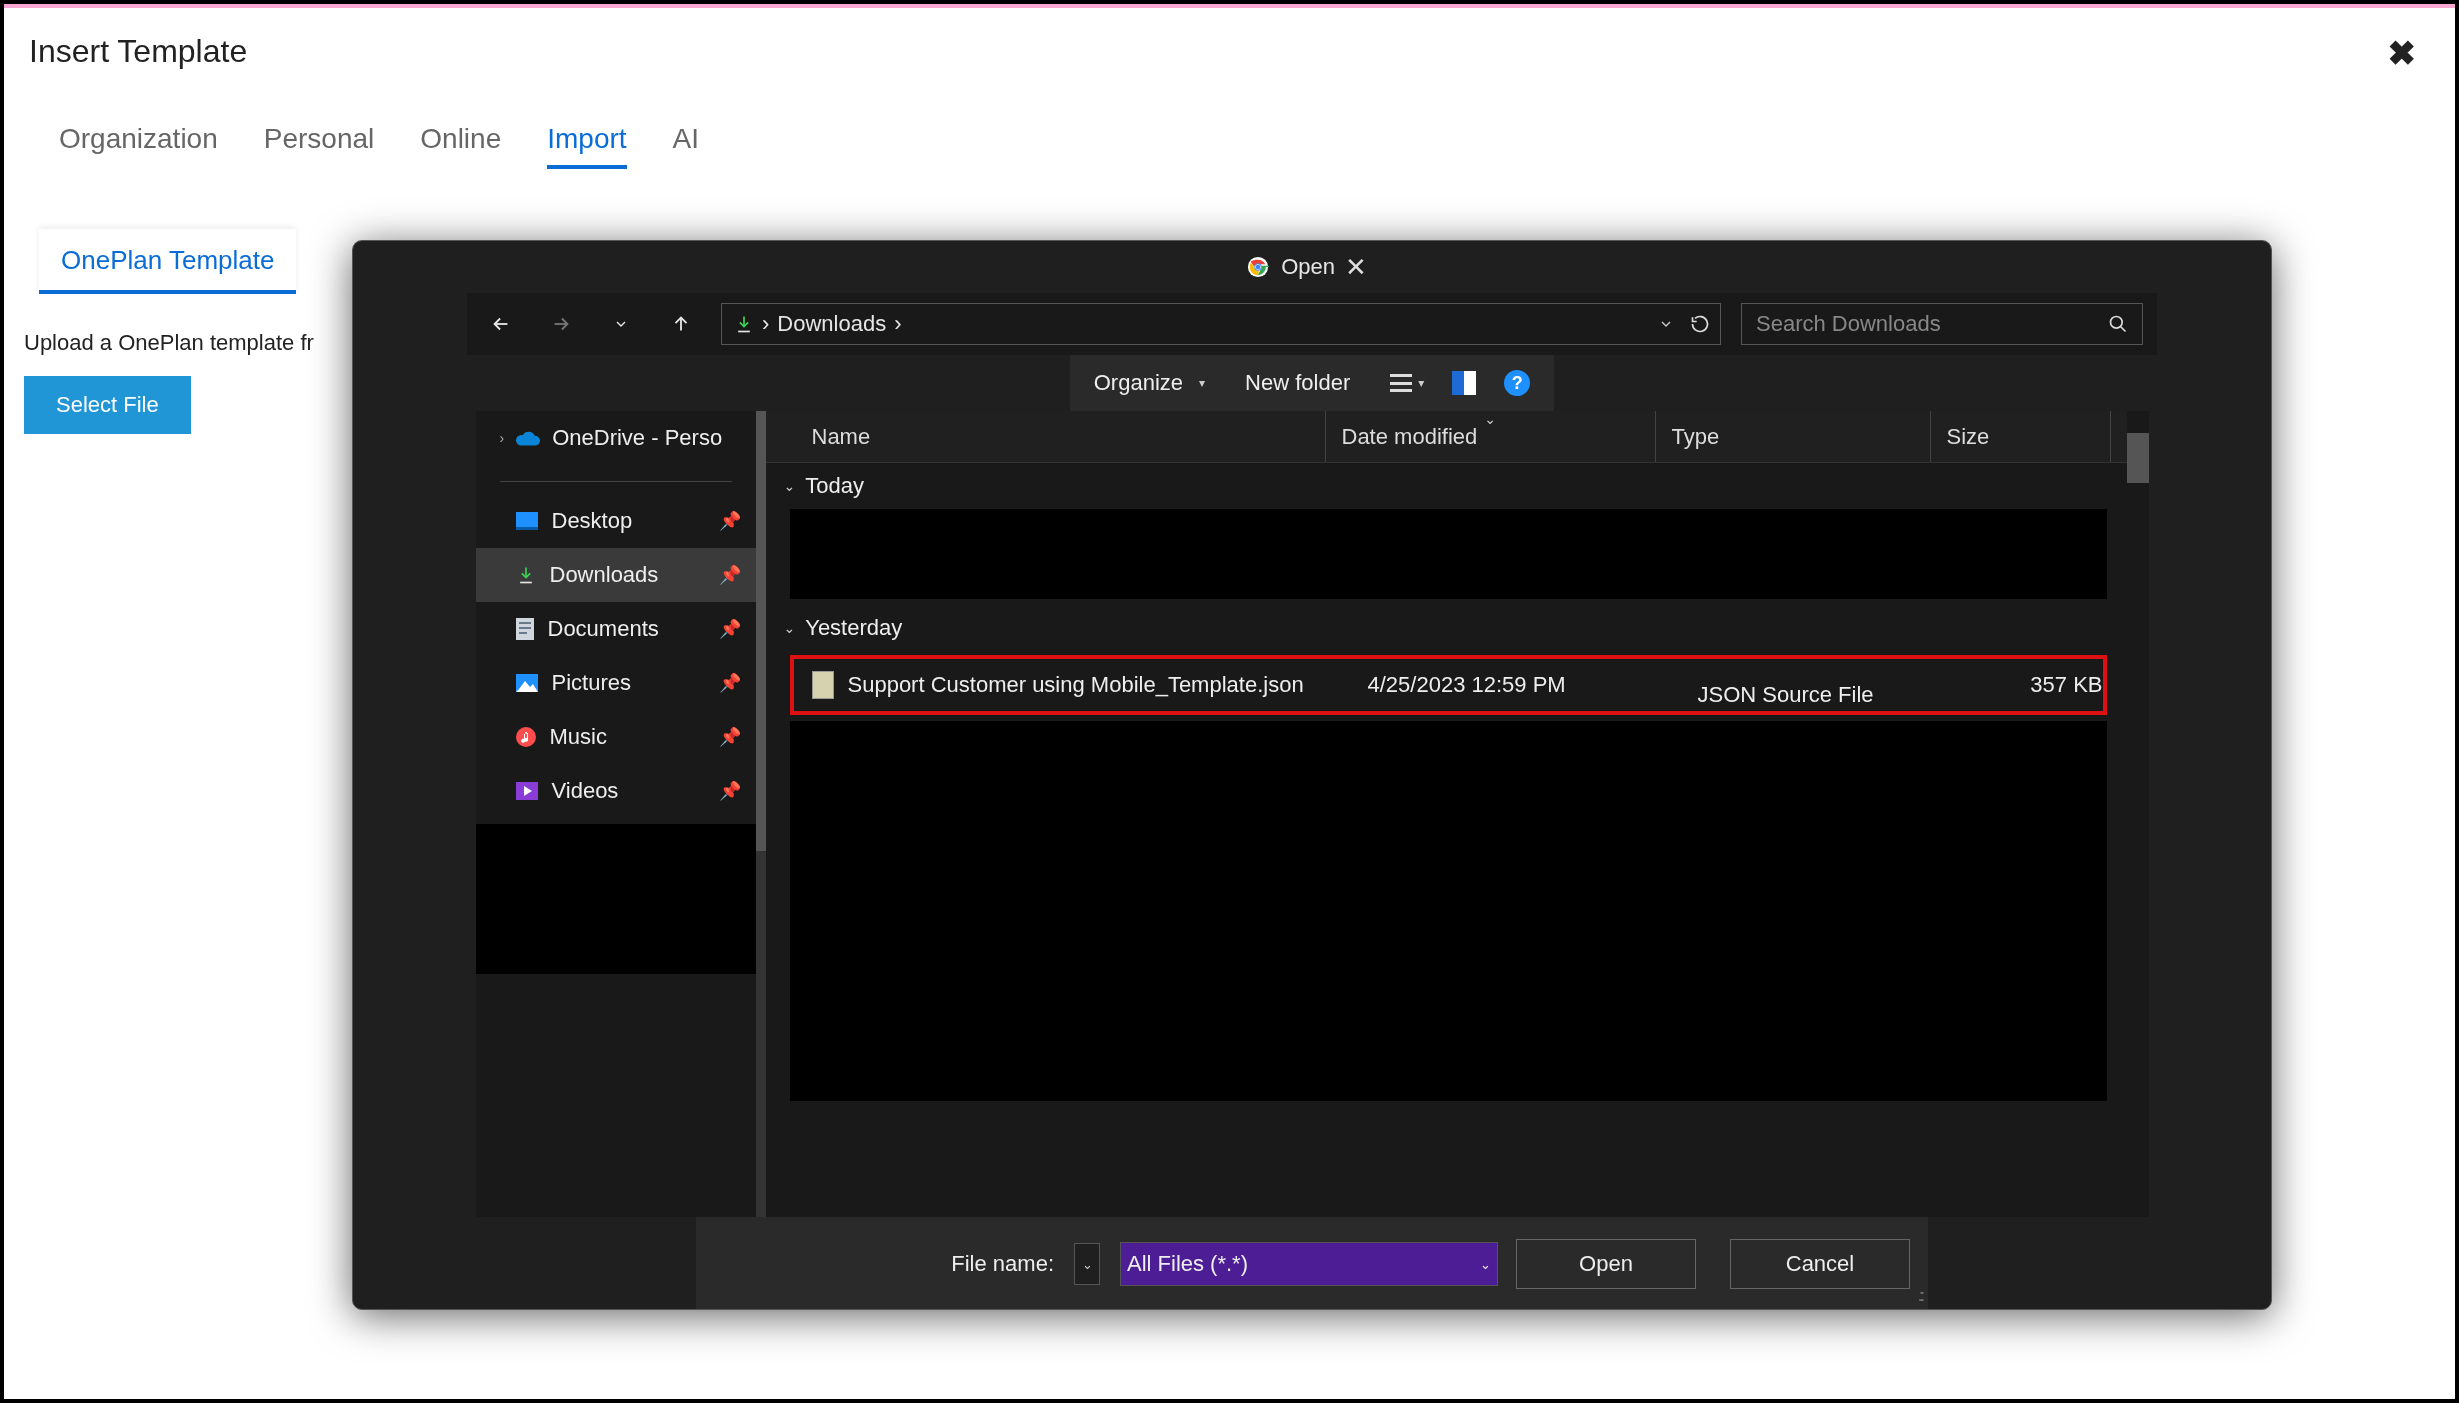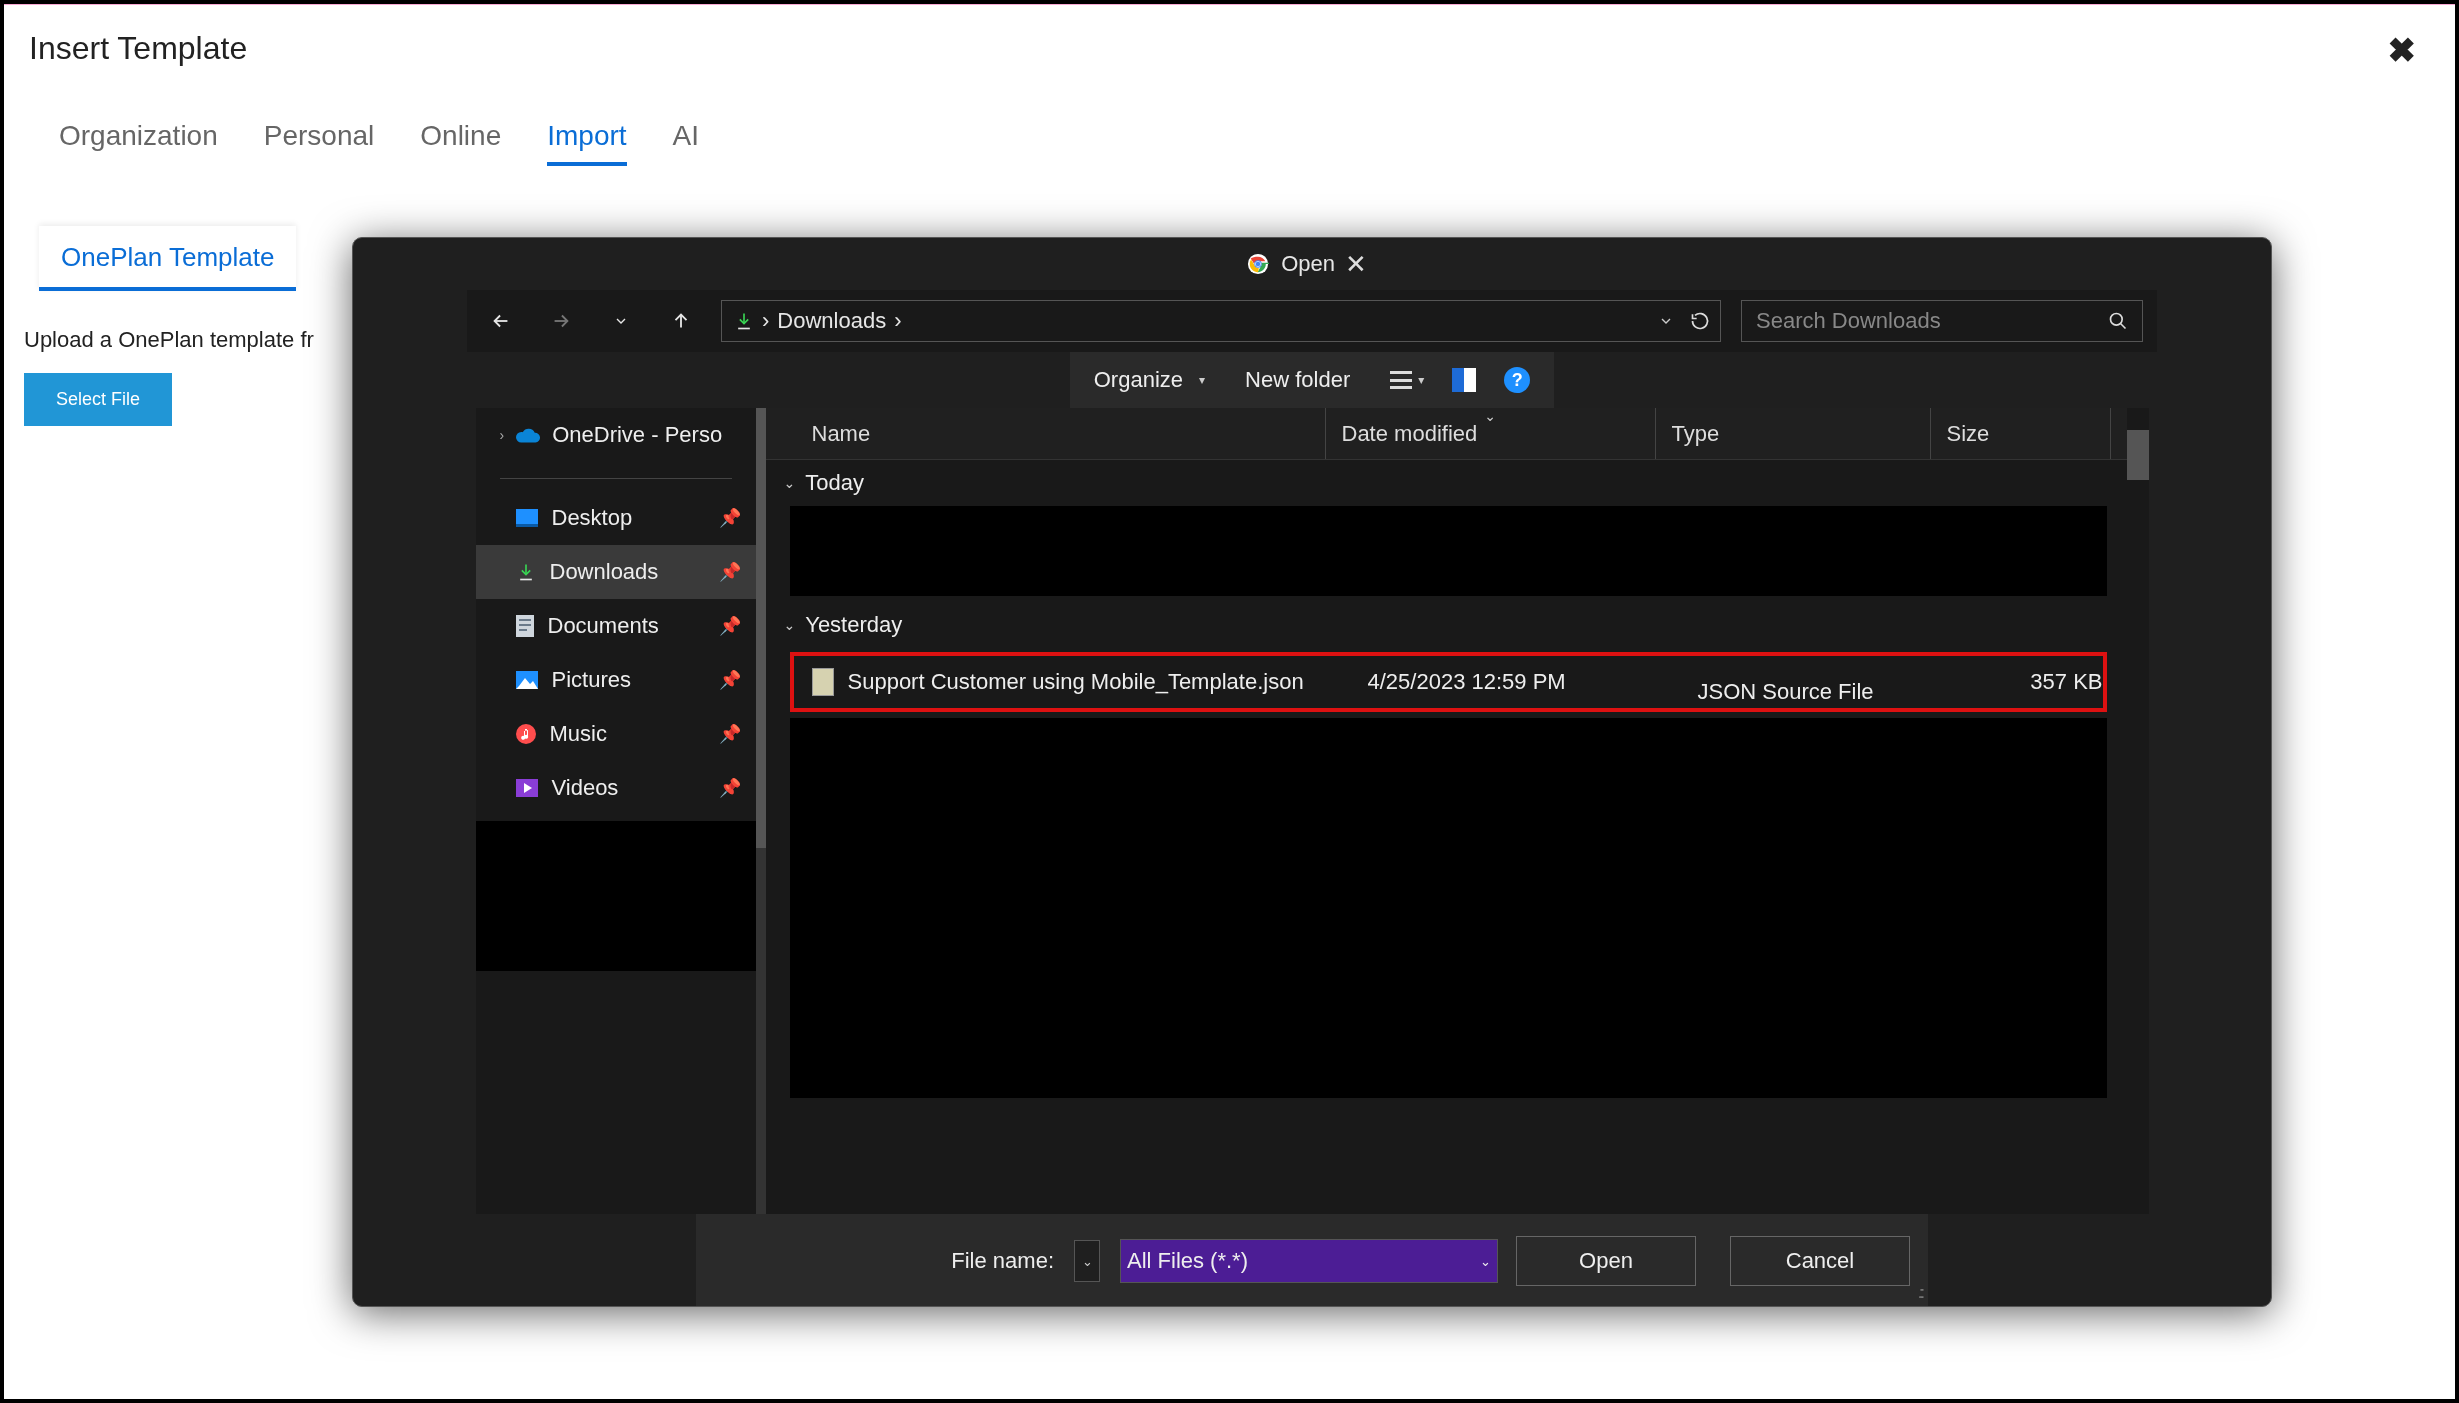--- a/index.html
+++ b/index.html
@@ -1,38 +1,38 @@
 <!DOCTYPE html>
 <html><head>
 <meta charset="utf-8">
 <style>
 * { margin: 0; padding: 0; box-sizing: border-box; font-family: "Segoe UI", Arial, sans-serif; }
 html, body { width: 2459px; height: 1403px; background: #000; }
 
 .page {
   position: absolute; top: 4px; left: 4px; right: 4px; bottom: 4px;
   background: #fff;
-  border-top: 1px solid #f9a8d4;
+  border-top: 4px solid #f9a8d4;
 }
 
 
 .it-header { padding: 25px 25px 0 25px; display: flex; justify-content: space-between; }
 .it-title { font-size: 32px; font-weight: 400; color: #222; }
 .it-close { font-size: 34px; font-weight: 700; color: #222; cursor: pointer; user-select: none; padding-right: 14px; }
 
 .it-tabs { display: flex; gap: 46px; padding: 50px 0 0 55px; font-size: 28px; color: #666; }
 .it-tab { cursor: pointer; padding-bottom: 12px; }
 .it-tab.active { color: #0a6dd6; border-bottom: 4px solid #0a6dd6; padding-bottom: 10px; }
 
 .it-subtabs { display: flex; padding: 60px 0 0 35px; }
 .it-subtab { font-size: 26px; color: #0a6dd6; padding: 16px 22px 14px 22px; border-bottom: 4px solid #0a6dd6; box-shadow: 0 -2px 6px rgba(0,0,0,.08); cursor: pointer; }
 
 .it-upload-text { padding: 36px 0 0 20px; font-size: 22px; color: #222; }
 .it-select-btn {
-  margin: 20px 0 0 20px; background: #2196d6; color: #fff; font-size: 18px;
+  margin: 20px 0 0 20px; background: #2196d6; color: #fff; font-size: 22px;
   border: none; padding: 16px 32px; cursor: pointer;
 }
 
 .it-footer {
   position: absolute; left: 0; right: 0; bottom: 20px; height: 70px;
   display: flex; align-items: center; justify-content: flex-end; gap: 26px;
   padding-right: 28px; font-size: 22px; color: #555;
 }
 .it-loc-select {
   width: 310px; height: 54px; border: 1px solid #bbb; display: flex;

